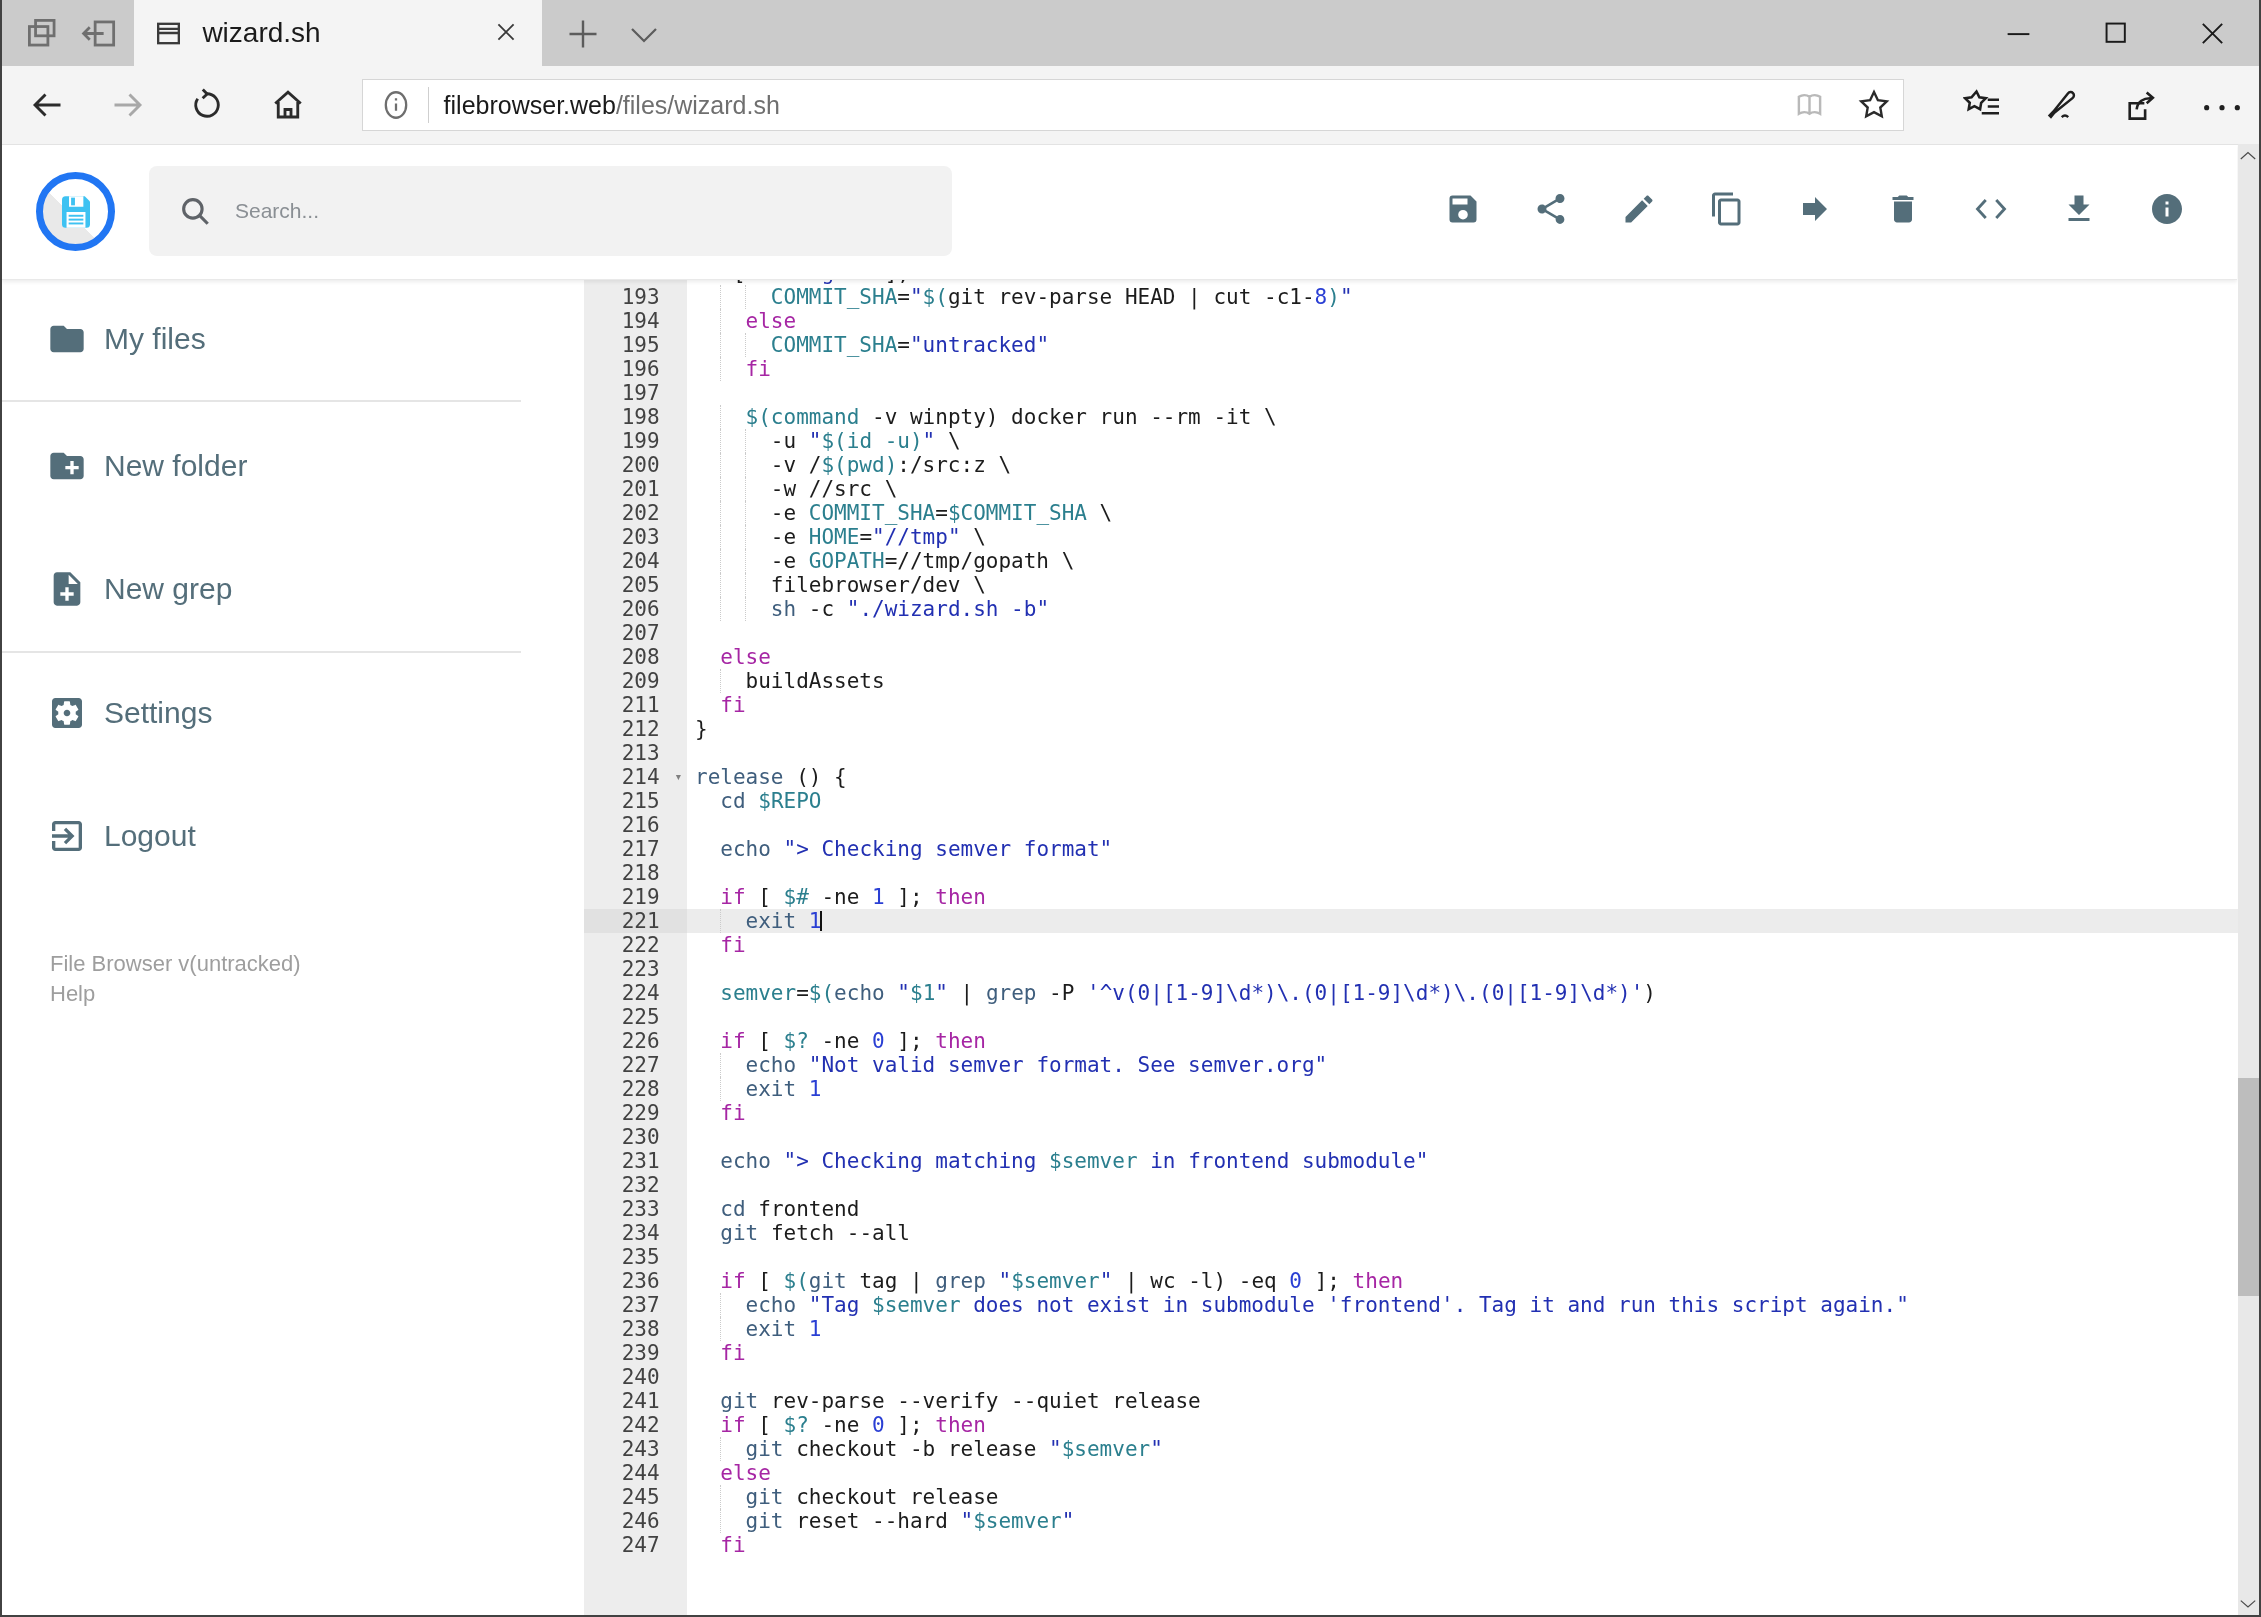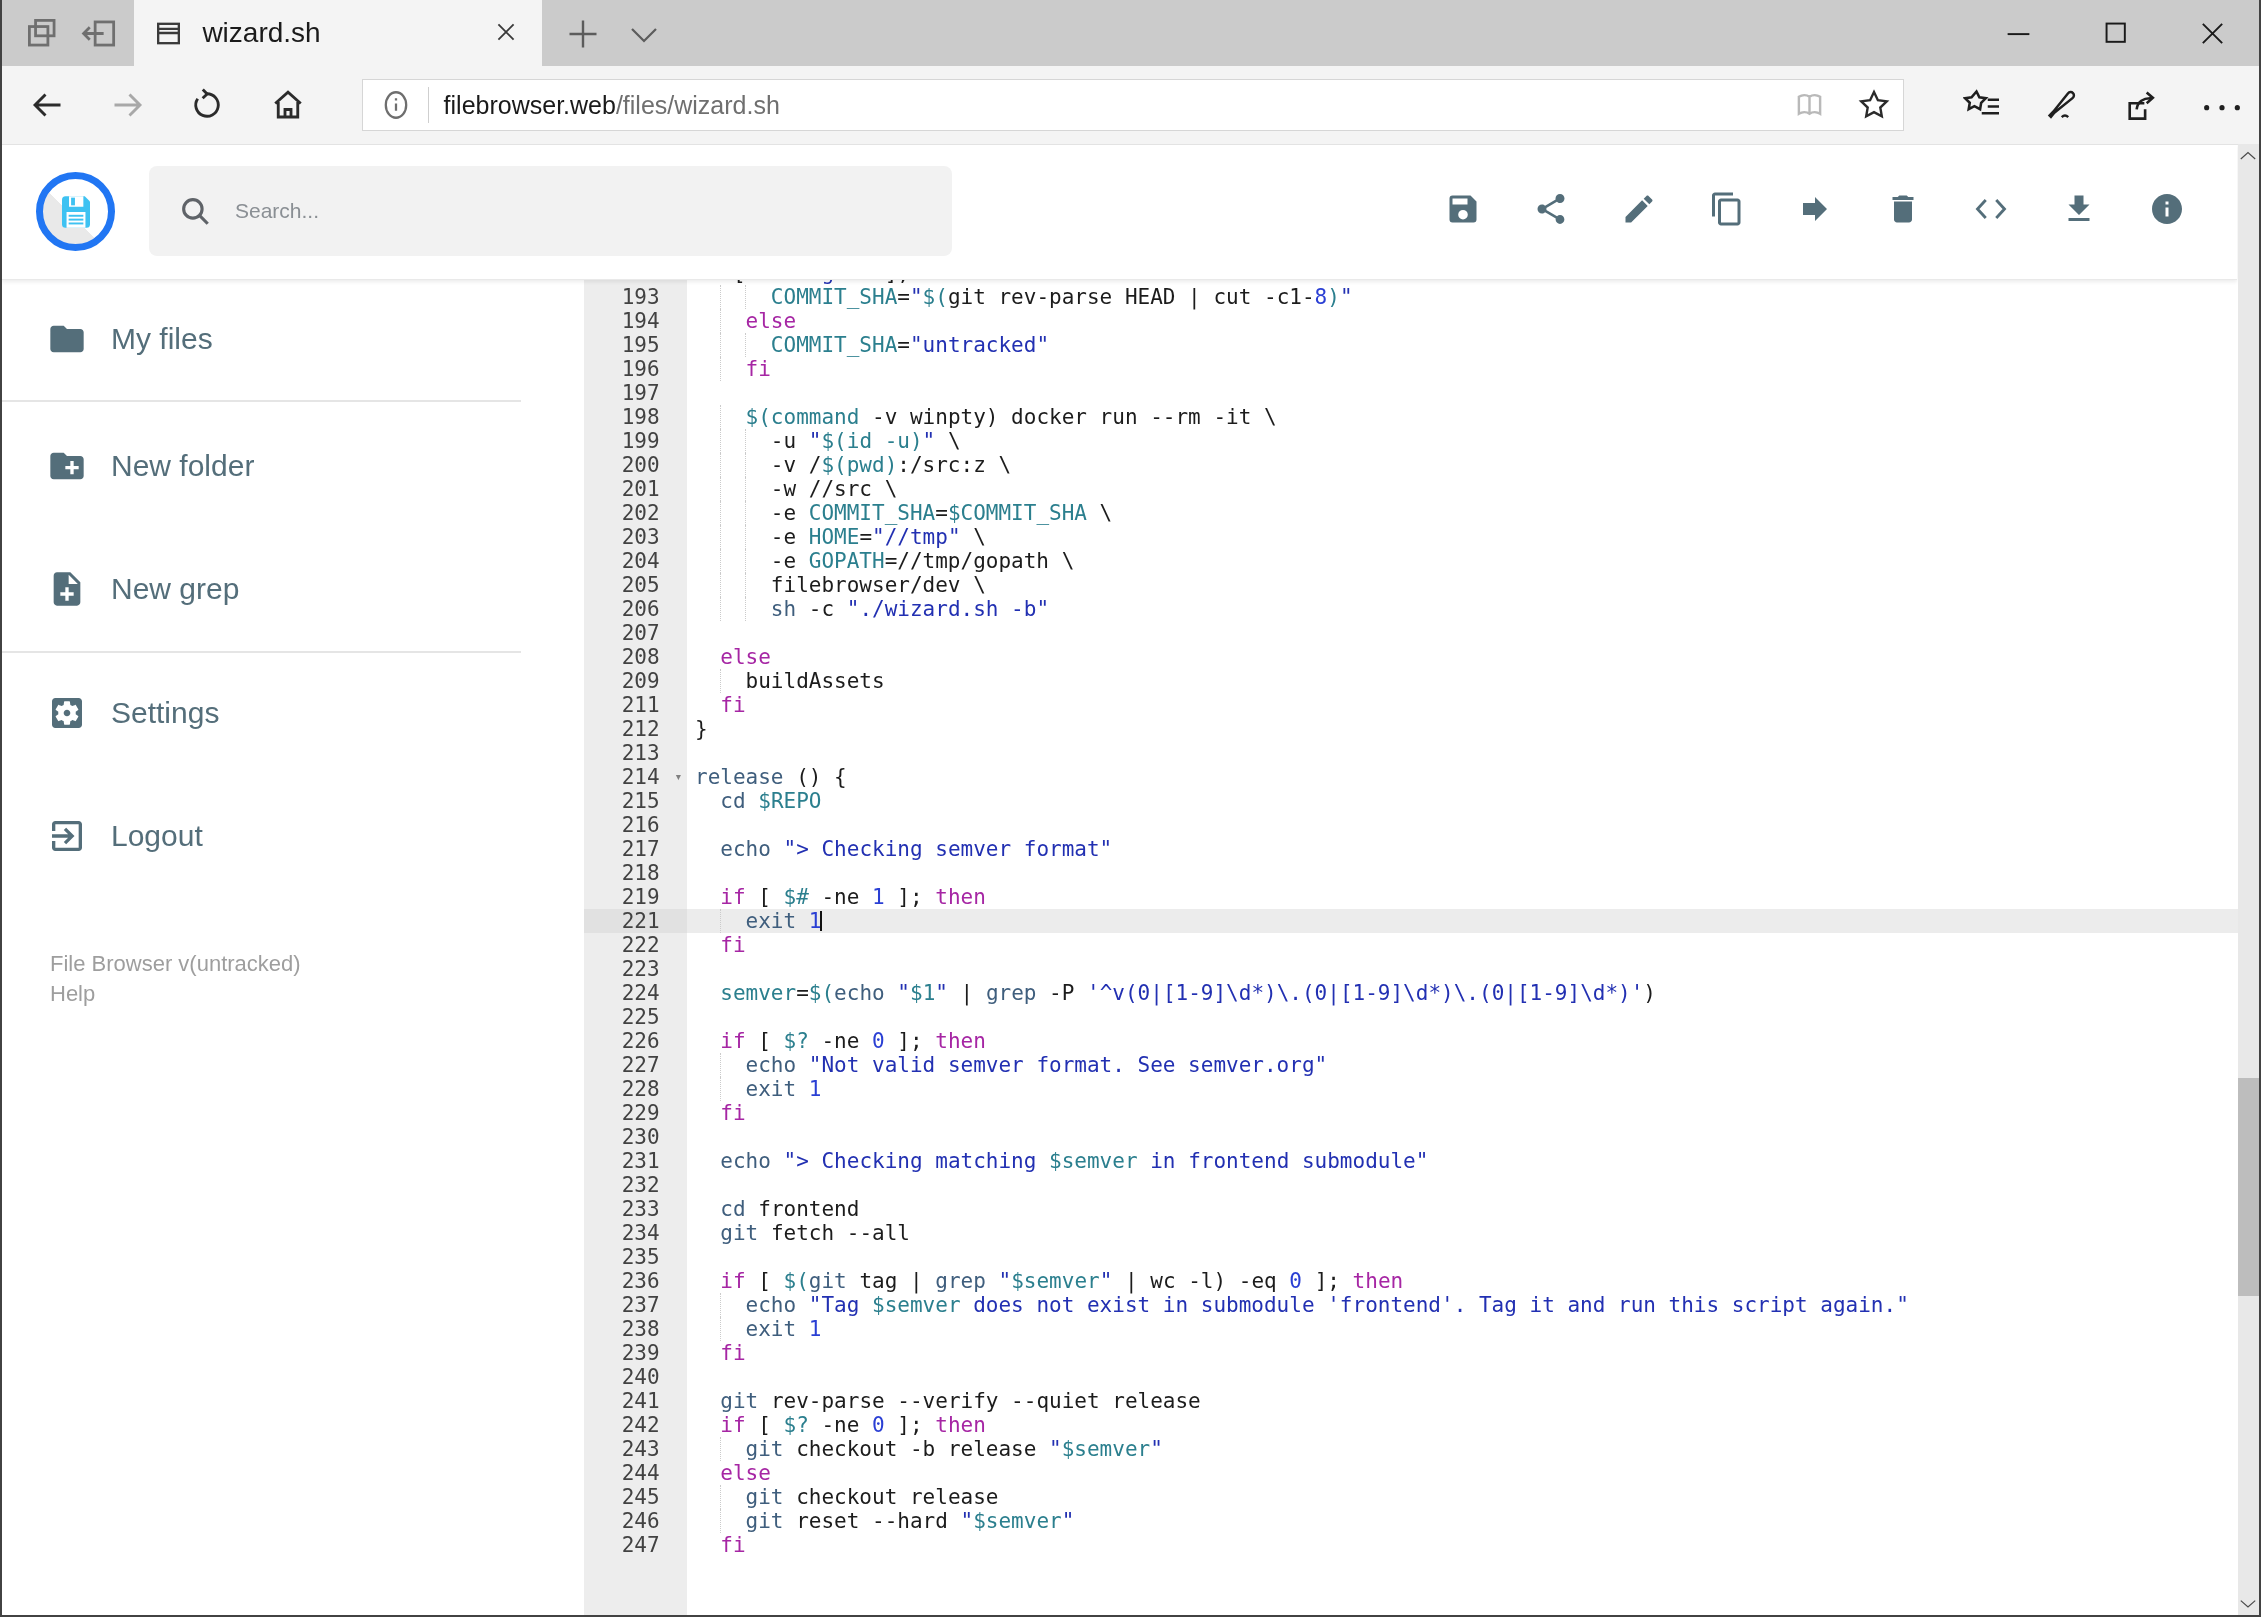--- a/index.html
+++ b/index.html
@@ -38,21 +38,21 @@
         background:linear-gradient(45deg,#e9e9e9 44%,#ffffff 44%);display:flex;align-items:center;justify-content:center;z-index:6;}
   .searchbox{position:absolute;left:149px;top:166px;width:803px;height:90px;background:#f2f2f2;border-radius:8px;display:flex;align-items:center;z-index:6;}
   .searchbox input{border:none;outline:none;background:transparent;font-size:21px;color:#202124;width:662px;font-family:"Liberation Sans",sans-serif;}
   .searchbox input::placeholder{color:#8a8f94;}
   .hdr-actions{position:absolute;left:1445px;top:191px;display:flex;gap:52px;z-index:6;}
   .hdr-btn{width:36px;height:36px;cursor:pointer;}
 
   
   .side-item{position:absolute;left:0;width:521px;height:84px;display:flex;align-items:center;cursor:pointer;}
   .side-item .ic{margin-left:47px;}
-  .side-item .lbl{font-size:30px;color:#546e7a;margin-left:24px;}
+  .side-item .lbl{font-size:30px;color:#546e7a;margin-left:17px;}
   .side-divider{position:absolute;left:0;width:521px;height:1.6px;background:#e5e5e5;}
   .side-footer{position:absolute;left:50px;font-size:22px;color:#9e9e9e;text-align:center;}
   .side-help{cursor:pointer;}
 
   
   .editor{left:584px;top:279px;width:1654px;height:1338px;overflow:hidden;background:#fff;}
   .gutter-bg{position:absolute;left:0;top:0;width:103px;height:1338px;background:#ededed;}
   .lines{position:relative;margin-top:-18px;}
   .cm-row{display:flex;height:24px;}
   .gut{flex:none;width:103px;box-sizing:border-box;padding-right:27.4px;text-align:right;

